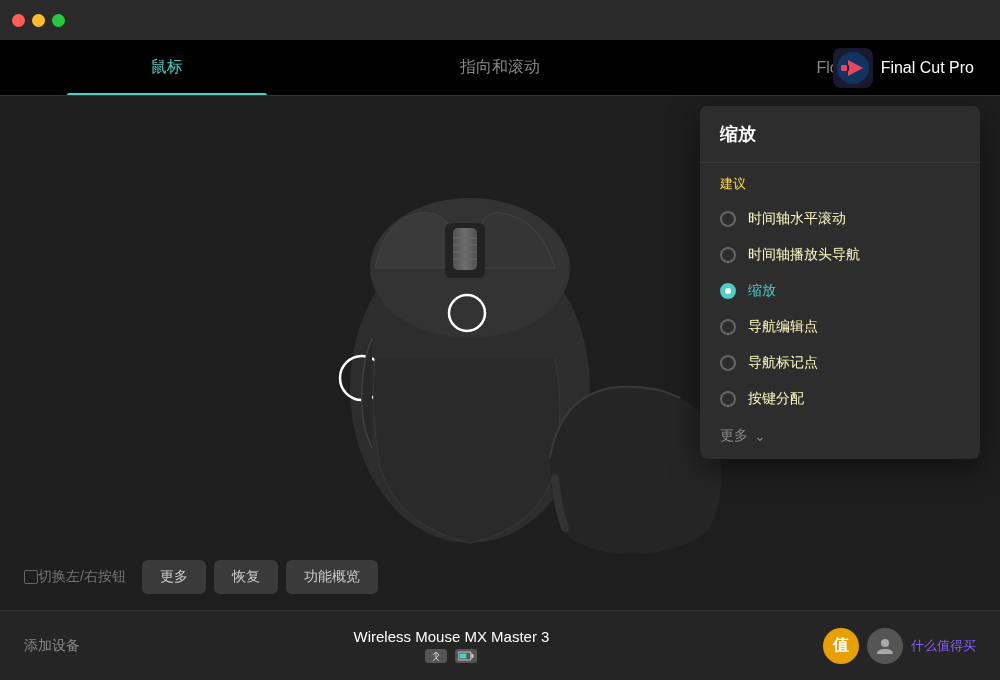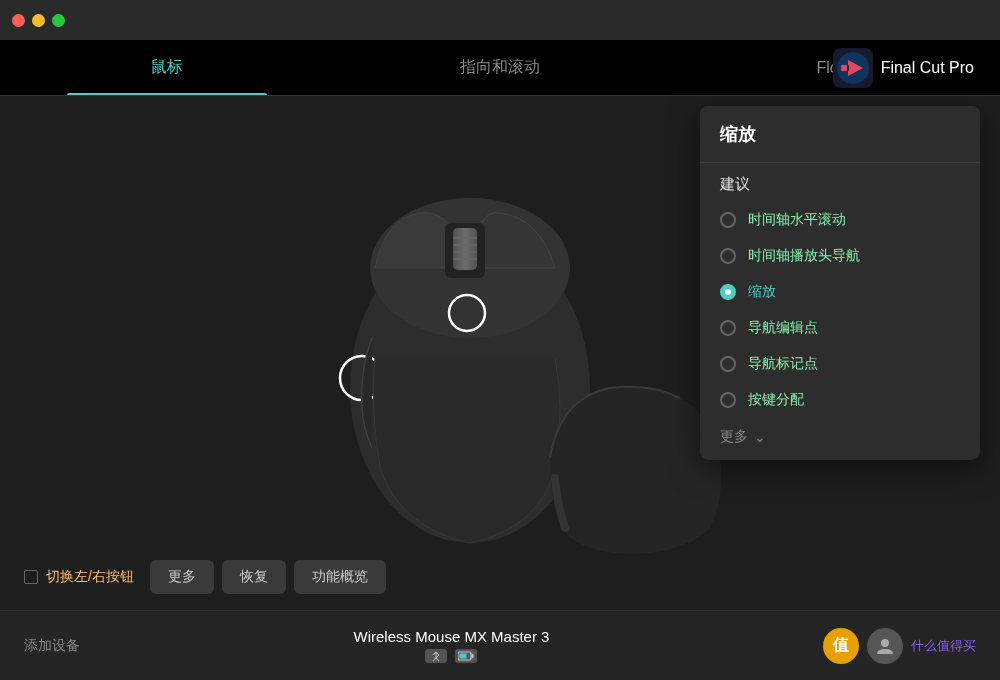--- a/index.html
+++ b/index.html
@@ -121,31 +121,31 @@
     .dropdown-header {
       padding: 16px 20px;
       font-size: 18px;
       font-weight: 600;
       color: #fff;
       background: #2d2d2d;
       border-bottom: 1px solid #3a3a3a;
     }
     .dropdown-section-label {
       padding: 12px 20px 8px;
-      font-size: 15px;
-      color: #e5e5e5;
+      font-size: 13px;
+      color: #fde047;
     }
     .dropdown-option {
       display: flex;
       align-items: center;
       padding: 9px 20px;
       gap: 12px;
       cursor: pointer;
       font-size: 14px;
-      color: #86efac;
+      color: #fef9c3;
     }
     .radio-circle {
       width: 16px;
       height: 16px;
       border-radius: 50%;
       border: 2px solid #666;
       display: flex;
       align-items: center;
       justify-content: center;
       flex-shrink: 0;
@@ -181,22 +181,22 @@
       left: 0;
       width: 100%;
       padding: 16px 24px;
       display: flex;
       align-items: center;
       gap: 16px;
     }
     .checkbox-item {
       display: flex;
       align-items: center;
-      gap: 8px;
-      color: #fdba74;
+      gap: 0;
+      color: #737373;
       font-size: 14px;
     }
     .checkbox-box {
       width: 14px;
       height: 14px;
       border: 1.5px solid #666;
       border-radius: 2px;
       background: transparent;
     }
     .action-buttons {

